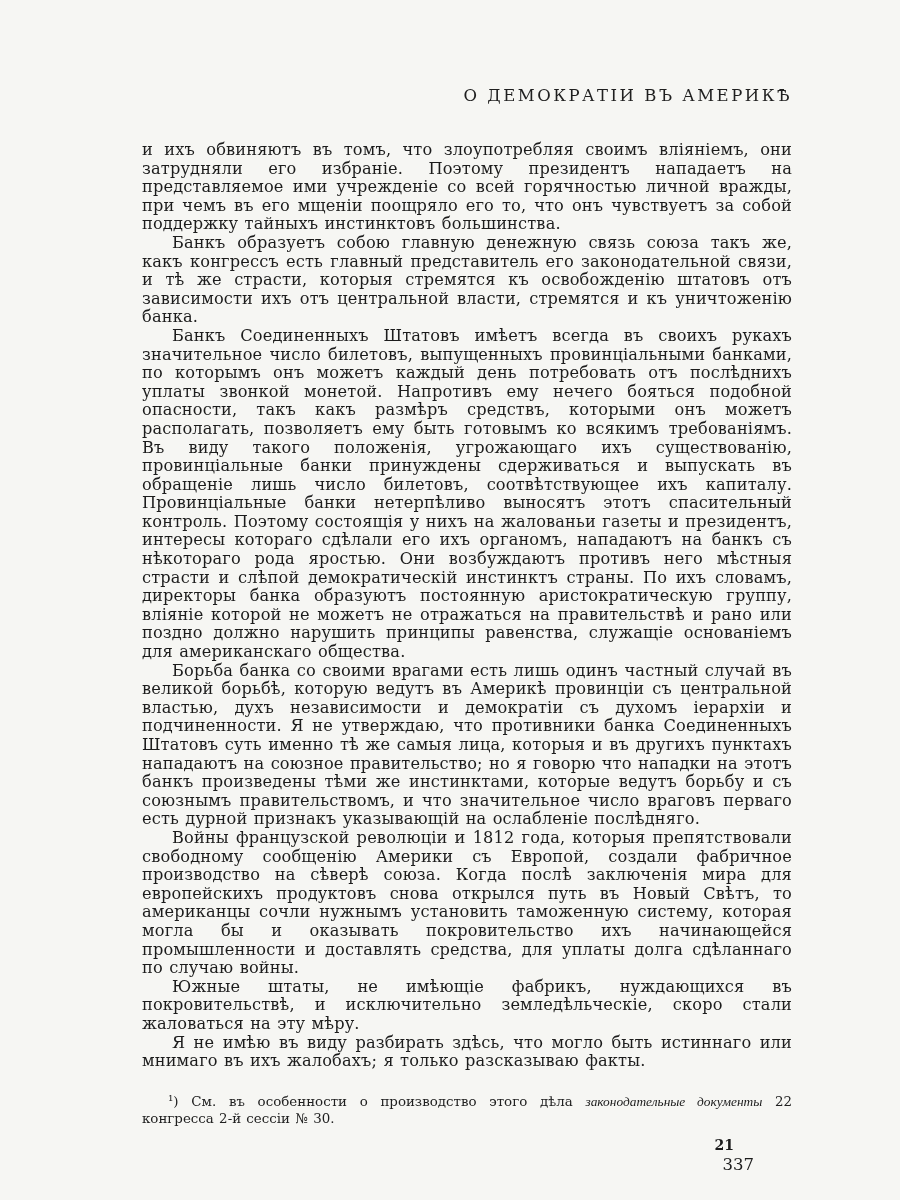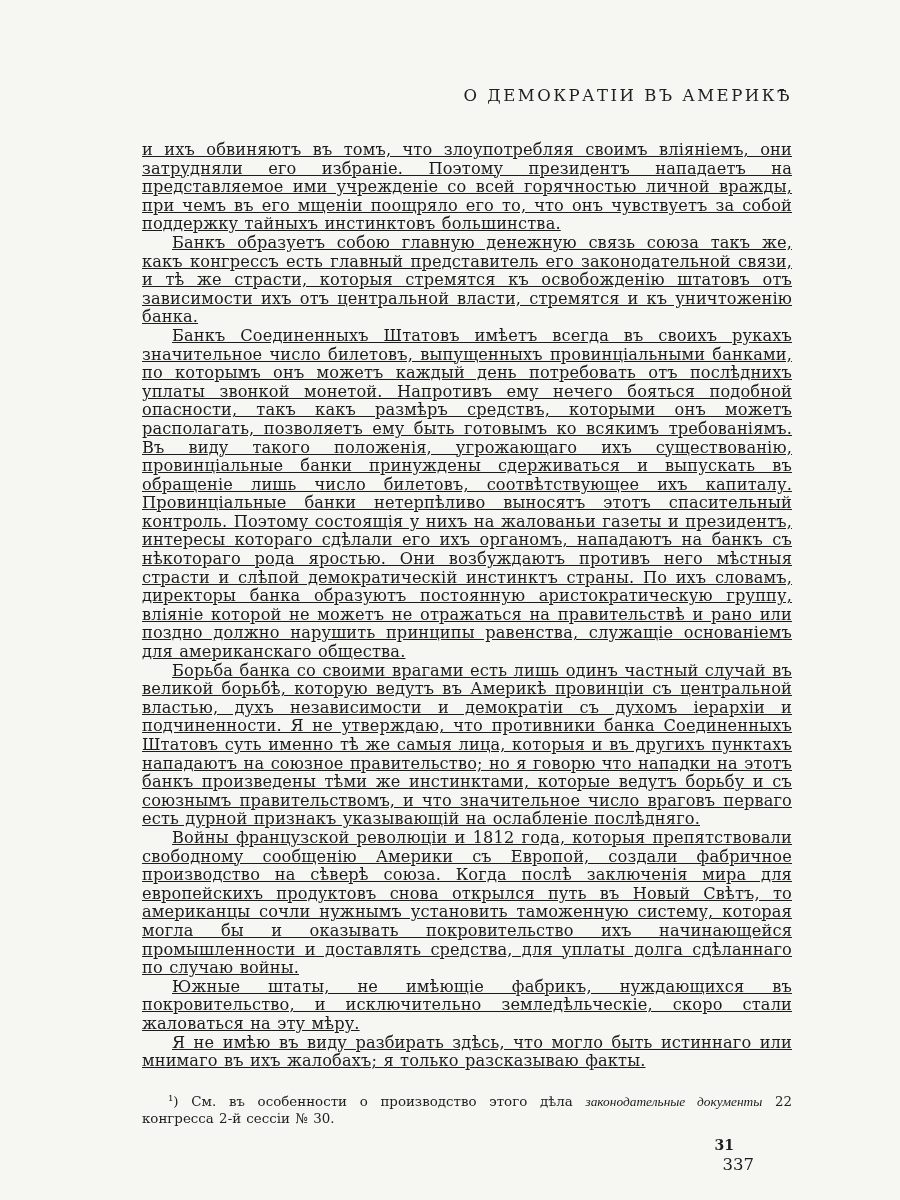--- a/index.html
+++ b/index.html
@@ -38,21 +38,20 @@
     font-size: 16.2px;
     line-height: 18.6px;
     text-align: justify;
     letter-spacing: 0.15px;
   }
   .body-text p {
     margin: 0;
     padding: 0;
     text-indent: 30px;
     word-spacing: 1px;
-    text-decoration: underline;
   }
   .body-text p.no-indent {
     text-indent: 0;
   }
   .footnote {
     margin-top: 22px;
     font-size: 13.4px;
     line-height: 17px;
     text-align: justify;
     text-indent: 26px;
@@ -86,24 +85,24 @@
   <div class="text-block">
 
     <div class="running-head">О ДЕМОКРАТІИ ВЪ АМЕРИКѢ</div>
 
     <div class="body-text">
       <p class="no-indent">и ихъ обвиняютъ въ томъ, что злоупотребляя своимъ вліяніемъ, они затрудняли его избраніе. Поэтому президентъ нападаетъ на представляемое ими учрежденіе со всей горячностью личной вражды, при чемъ въ его мщеніи поощряло его то, что онъ чувствуетъ за собой поддержку тайныхъ инстинктовъ большинства.</p>
       <p>Банкъ образуетъ собою главную денежную связь союза такъ же, какъ конгрессъ есть главный представитель его законодательной связи, и тѣ же страсти, которыя стремятся къ освобожденію штатовъ отъ зависимости ихъ отъ центральной власти, стремятся и къ уничтоженію банка.</p>
       <p>Банкъ Соединенныхъ Штатовъ имѣетъ всегда въ своихъ рукахъ значительное число билетовъ, выпущенныхъ провинціальными банками, по которымъ онъ можетъ каждый день потребовать отъ послѣднихъ уплаты звонкой монетой. Напротивъ ему нечего бояться подобной опасности, такъ какъ размѣръ средствъ, которыми онъ можетъ располагать, позволяетъ ему быть готовымъ ко всякимъ требованіямъ. Въ виду такого положенія, угрожающаго ихъ существованію, провинціальные банки принуждены сдерживаться и выпускать въ обращеніе лишь число билетовъ, соотвѣтствующее ихъ капиталу. Провинціальные банки нетерпѣливо выносятъ этотъ спасительный контроль. Поэтому состоящія у нихъ на жалованьи газеты и президентъ, интересы котораго сдѣлали его ихъ органомъ, нападаютъ на банкъ съ нѣкотораго рода яростью. Они возбуждаютъ противъ него мѣстныя страсти и слѣпой демократическій инстинктъ страны. По ихъ словамъ, директоры банка образуютъ постоянную аристократическую группу, вліяніе которой не можетъ не отражаться на правительствѣ и рано или поздно должно нарушить принципы равенства, служащіе основаніемъ для американскаго общества.</p>
       <p>Борьба банка со своими врагами есть лишь одинъ частный случай въ великой борьбѣ, которую ведутъ въ Америкѣ провинціи съ центральной властью, духъ независимости и демократіи съ духомъ іерархіи и подчиненности. Я не утверждаю, что противники банка Соединенныхъ Штатовъ суть именно тѣ же самыя лица, которыя и въ другихъ пунктахъ нападаютъ на союзное правительство; но я говорю что нападки на этотъ банкъ произведены тѣми же инстинктами, которые ведутъ борьбу и съ союзнымъ правительствомъ, и что значительное число враговъ перваго есть дурной признакъ указывающій на ослабленіе послѣдняго.</p>
       <p>Войны французской революціи и 1812 года, которыя препятствовали свободному сообщенію Америки съ Европой, создали фабричное производство на сѣверѣ союза. Когда послѣ заключенія мира для европейскихъ продуктовъ снова открылся путь въ Новый Свѣтъ, то американцы сочли нужнымъ установить таможенную систему, которая могла бы и оказывать покровительство ихъ начинающейся промышленности и доставлять средства, для уплаты долга сдѣланнаго по случаю войны.</p>
-      <p>Южные штаты, не имѣющіе фабрикъ, нуждающихся въ покровительство, и исключительно земледѣльческіе, скоро стали жаловаться на эту мѣру.</p>
+      <p>Южные штаты, не имѣющіе фабрикъ, нуждающихся въ покровительствѣ, и исключительно земледѣльческіе, скоро стали жаловаться на эту мѣру.</p>
       <p>Я не имѣю въ виду разбирать здѣсь, что могло быть истиннаго или мнимаго въ ихъ жалобахъ; я только разсказываю факты.</p>
     </div>
 
     <div class="footnote"><span>¹) </span><span>См. въ особенности о производство этого дѣла </span><i>законодательные документы</i><span> 22 конгресса 2-й сессіи № 30.</span></div>
 
-    <div class="signature-mark">31</div>
+    <div class="signature-mark">21</div>
 
     <div class="page-number">337</div>
 
   </div>
 </div>
 
 </body></html>

